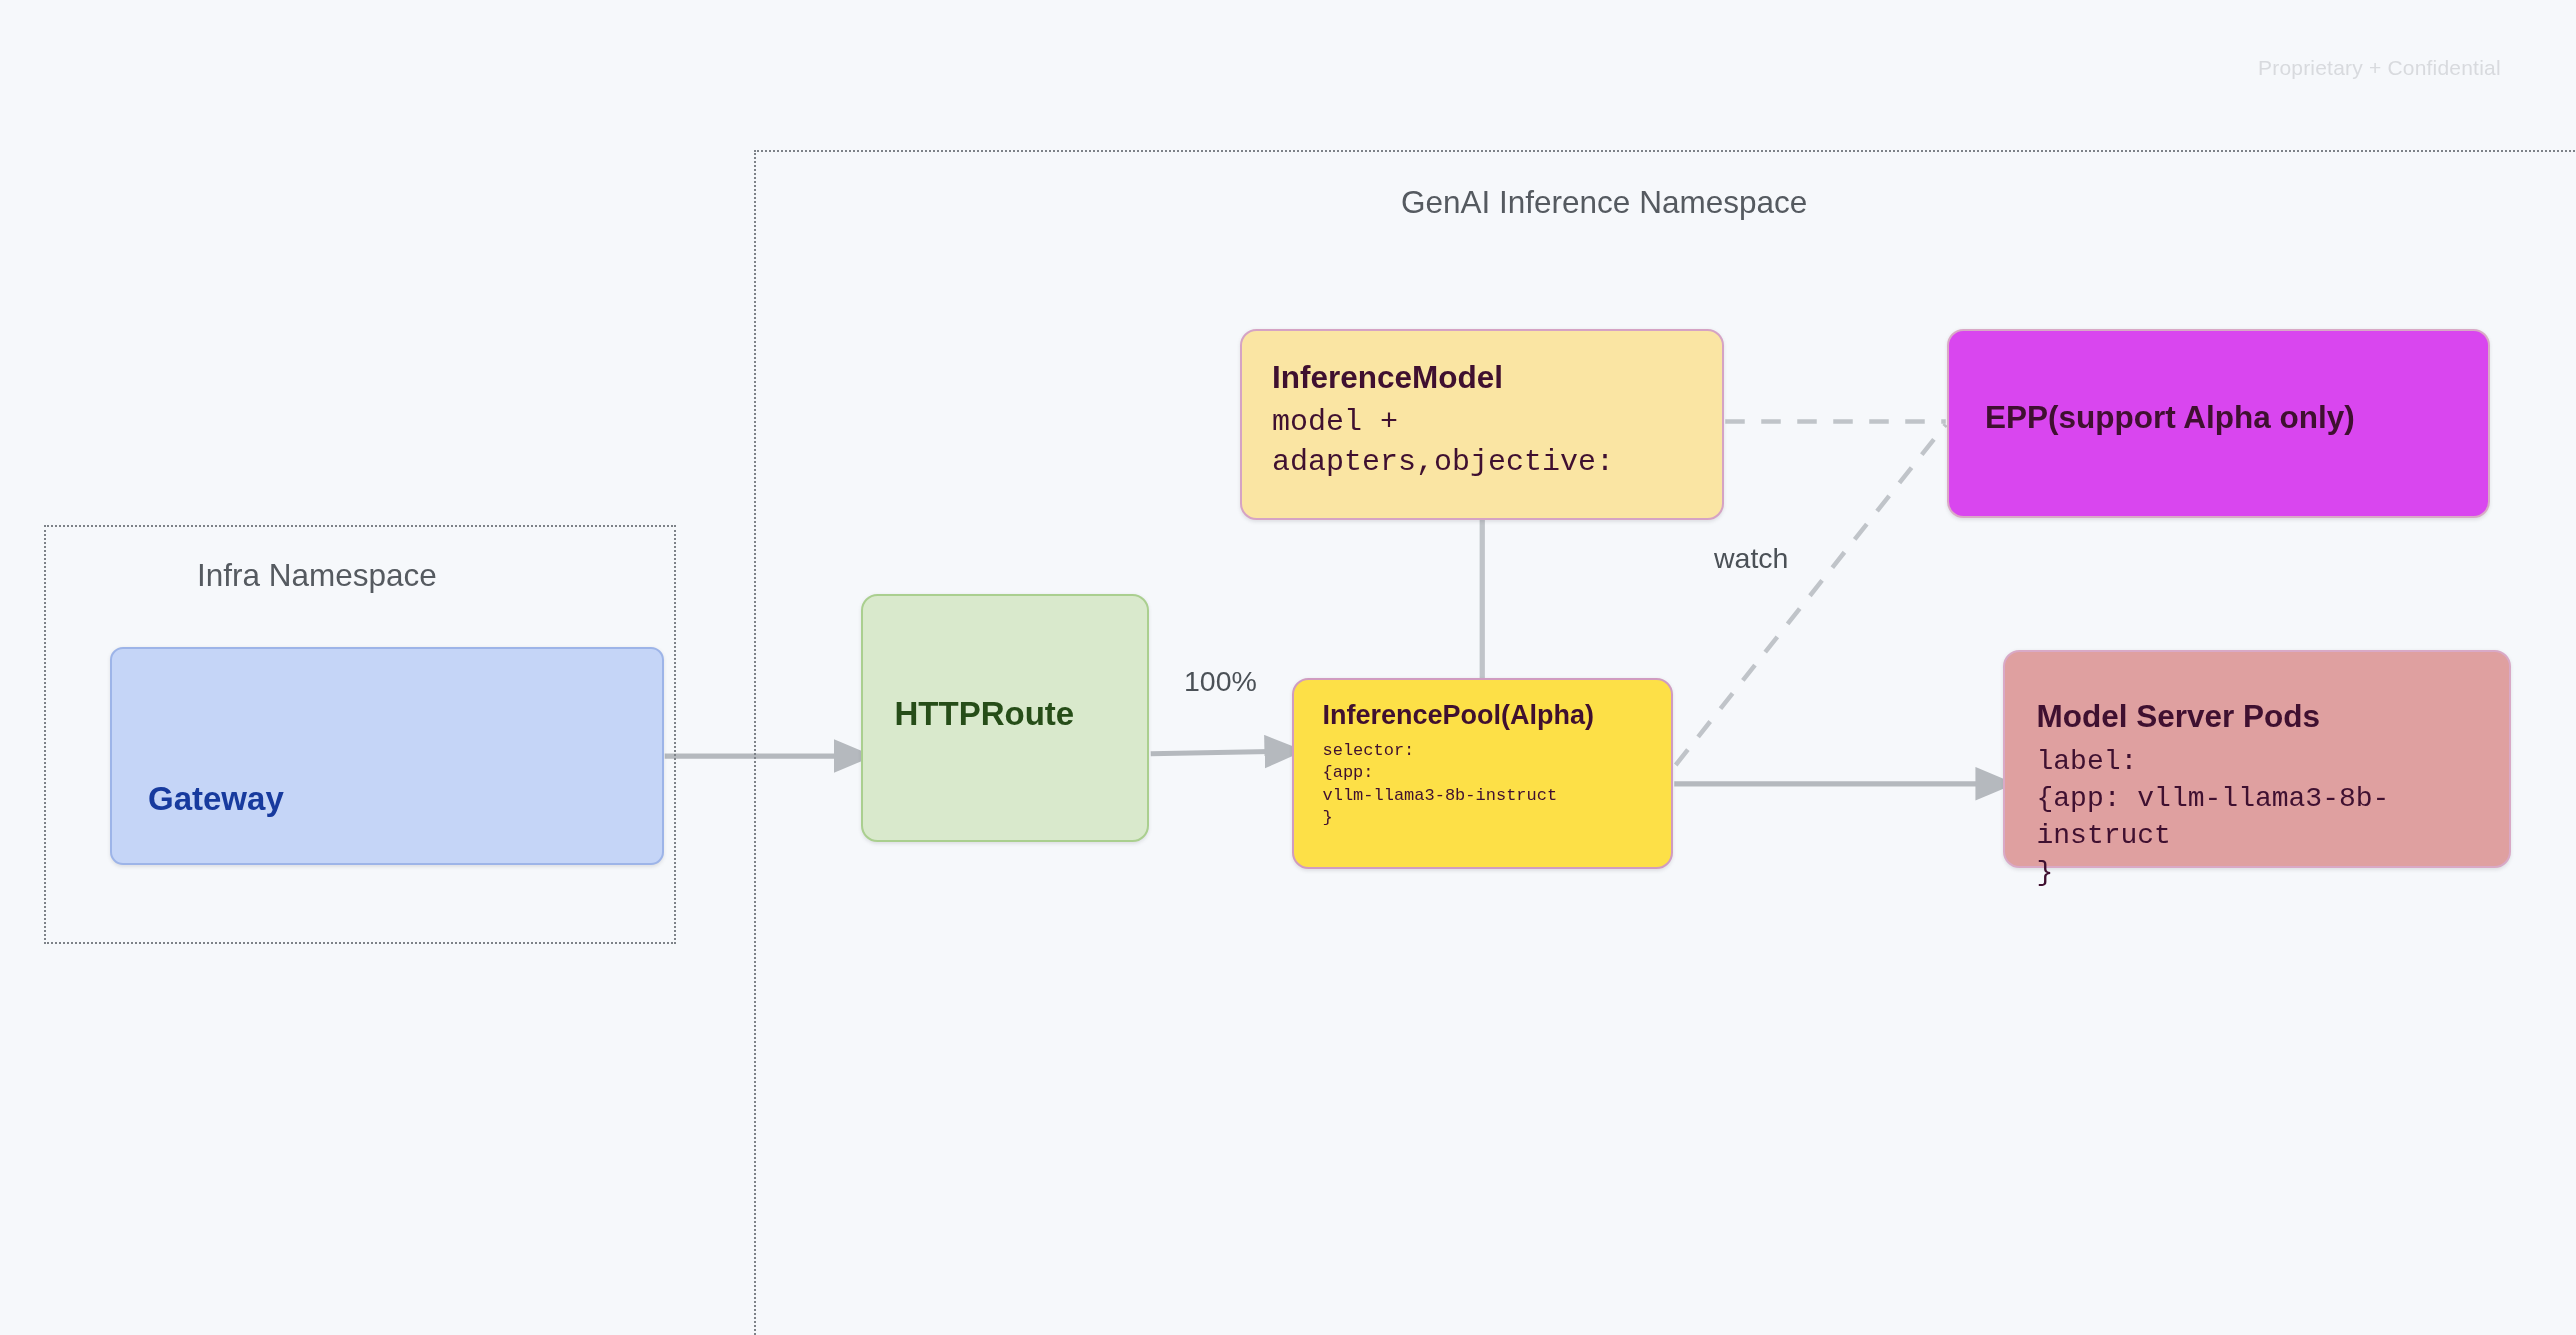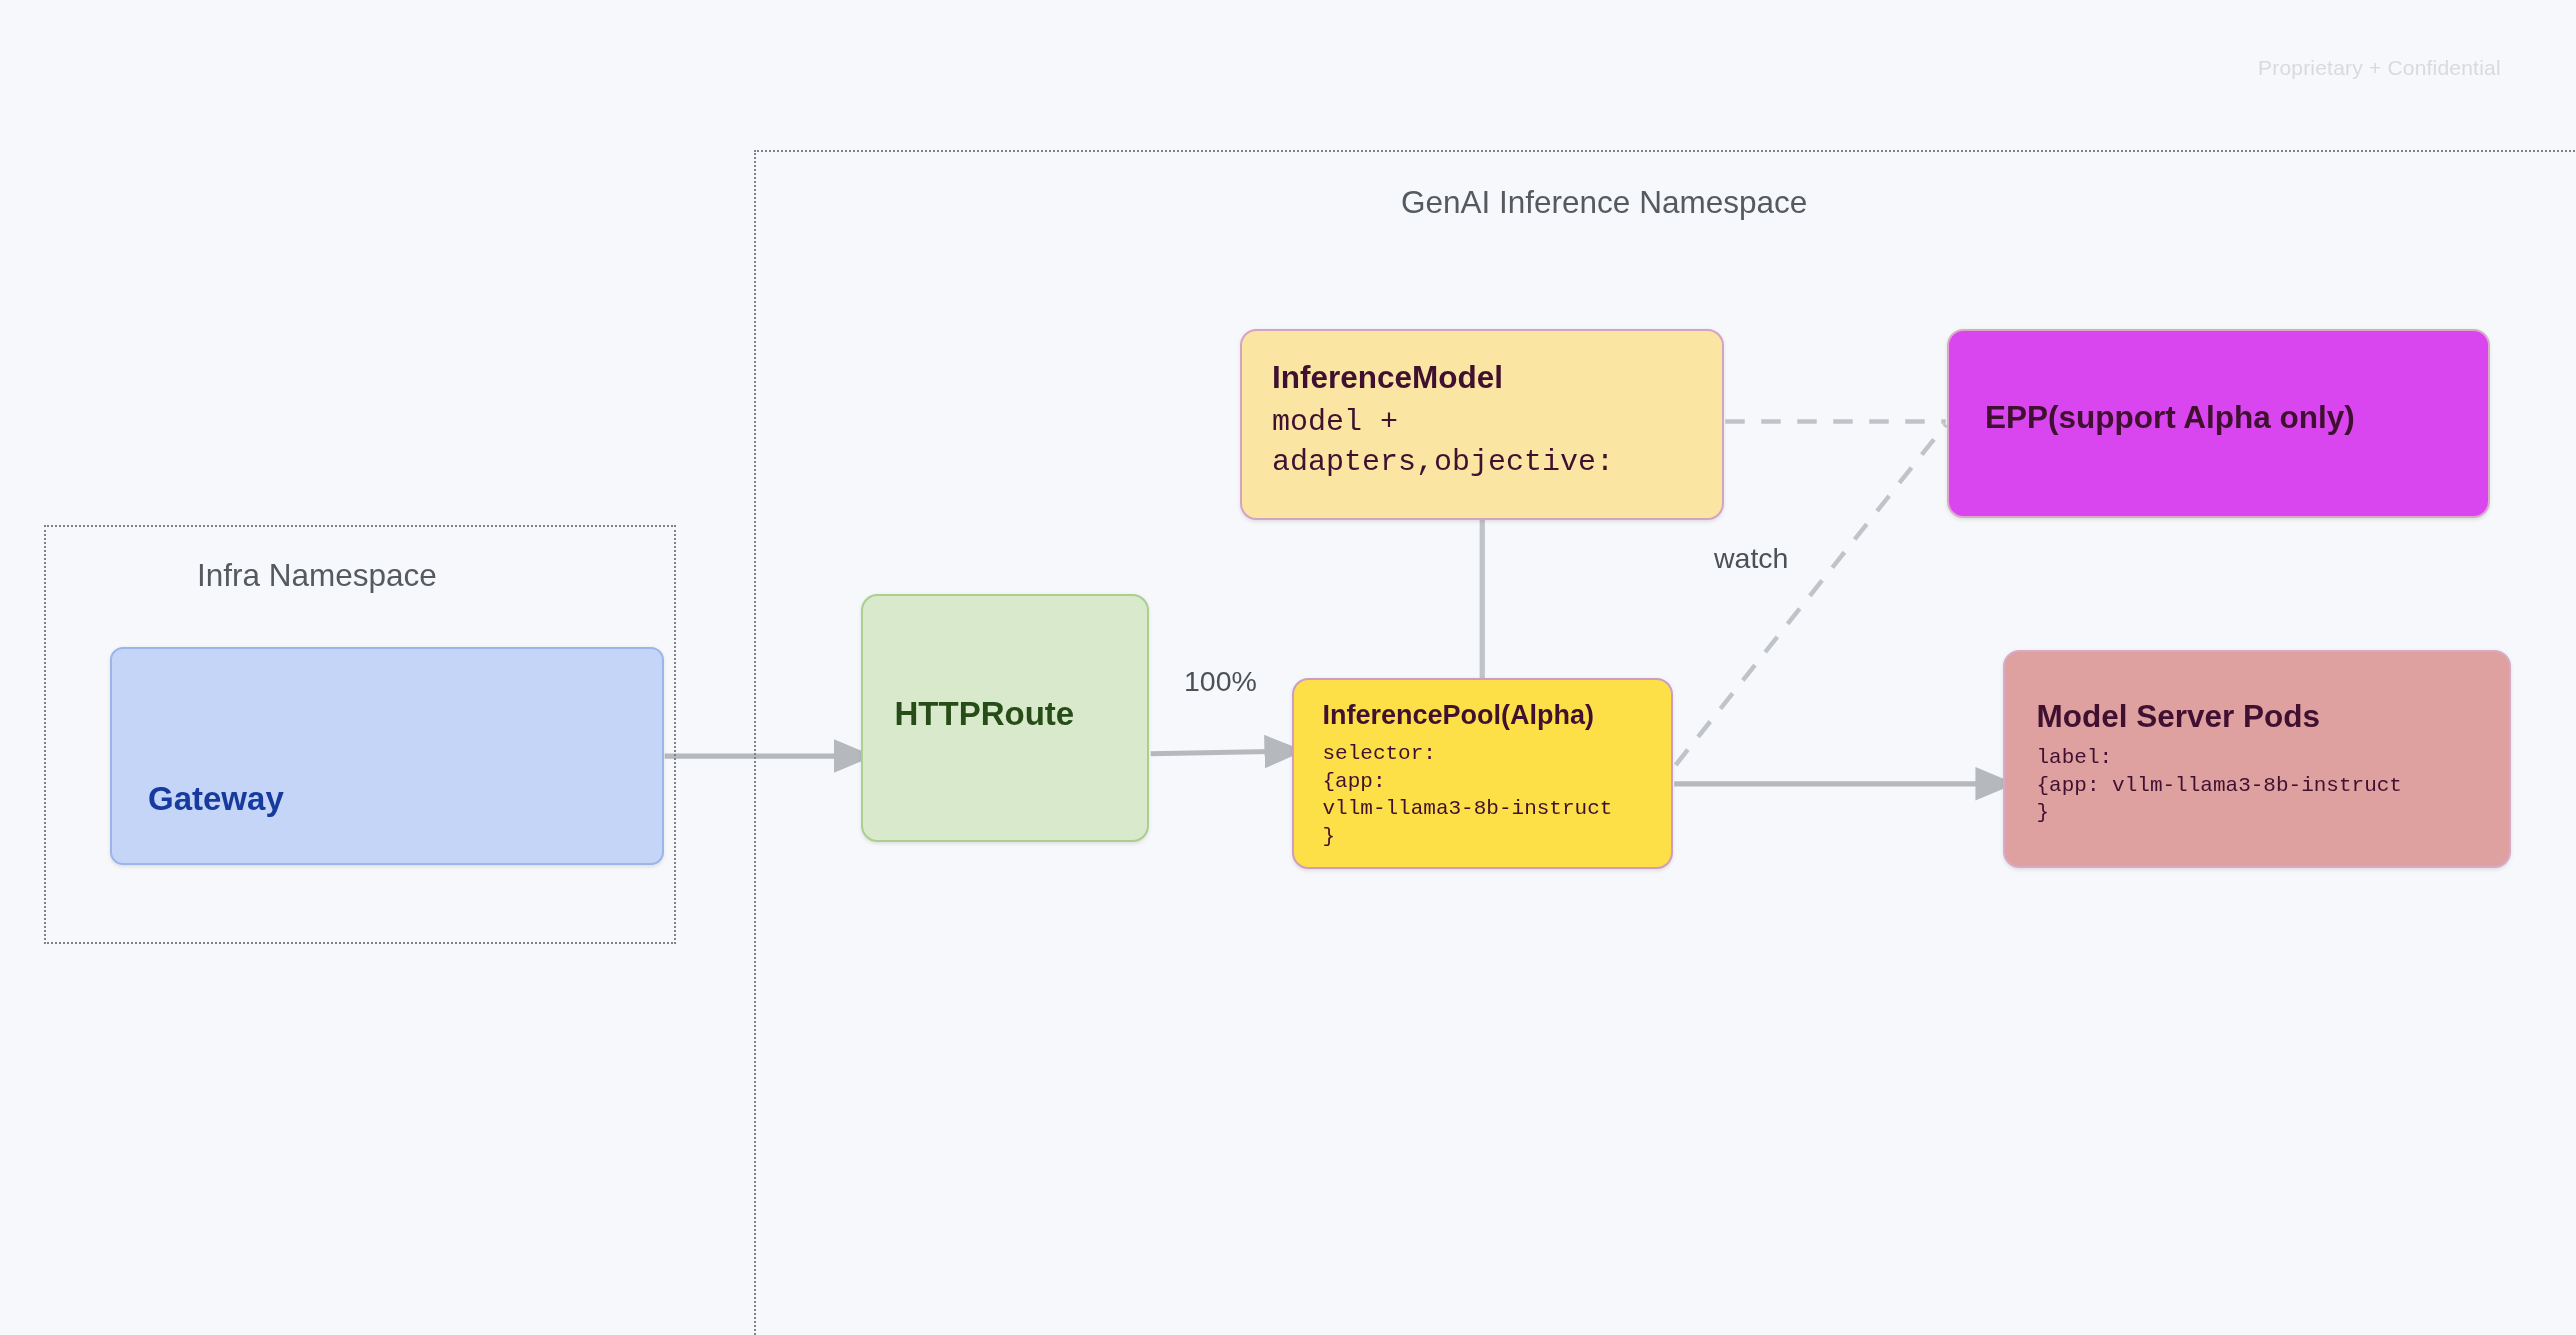--- a/index.html
+++ b/index.html
@@ -157,21 +157,21 @@
     position: absolute;
     left: 28.5px;
     top: 19.5px;
     font-size: 27px;
     color: #3f1030;
   }
   #inferencepool .node-sub {
     position: absolute;
     left: 28.5px;
     top: 60px;
-    font-size: 21px;
+    font-size: 17px;
     color: #3f1030;
   }
 
   
   #epp {
     left: 1947px;
     top: 329px;
     width: 543px;
     height: 189px;
     background: #d946ef;
@@ -198,21 +198,21 @@
     position: absolute;
     left: 31.5px;
     top: 47px;
     font-size: 31.5px;
     color: #3f1030;
   }
   #modelpods .node-sub {
     position: absolute;
     left: 31.5px;
     top: 92px;
-    font-size: 21px;
+    font-size: 28px;
     color: #3f1030;
   }
 
   
   .edge-label {
     font-size: 28.5px;
     color: #4b5157;
     white-space: nowrap;
   }
   #label-100 { left: 1184px; top: 665px; }

